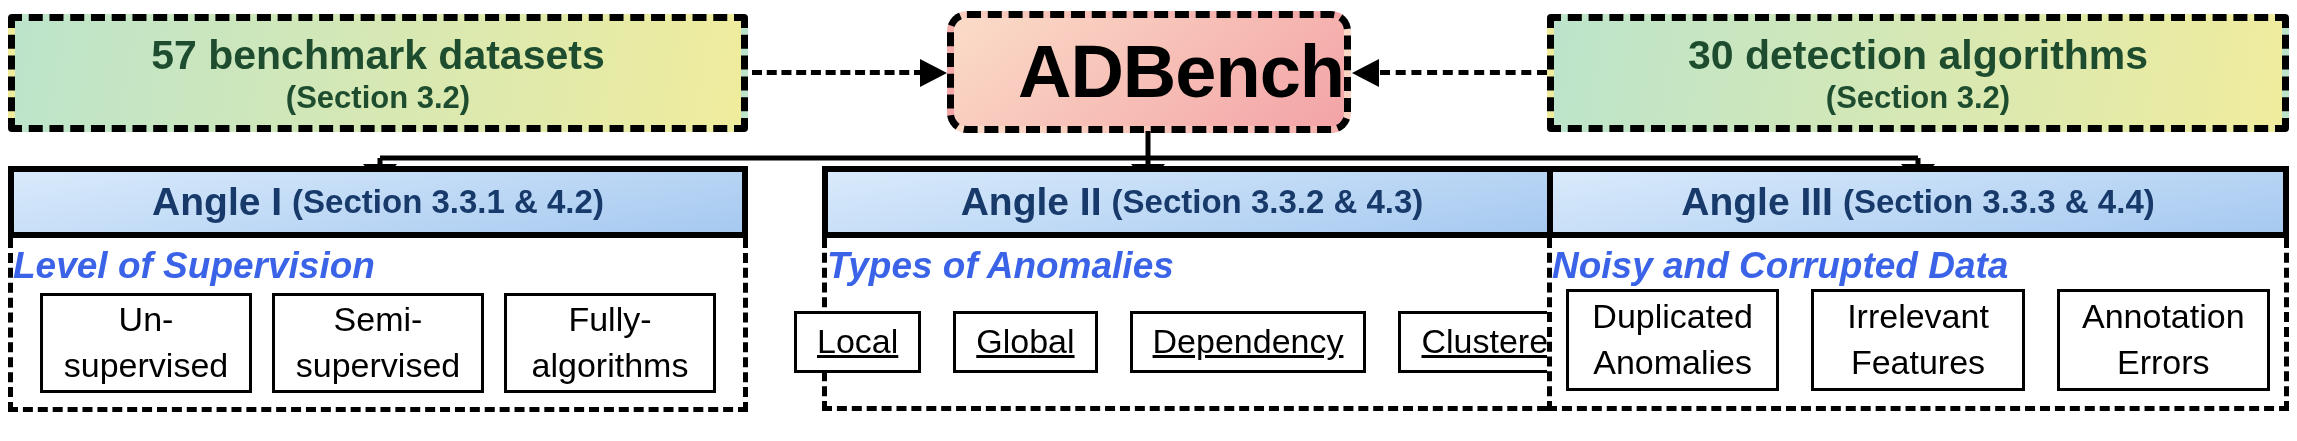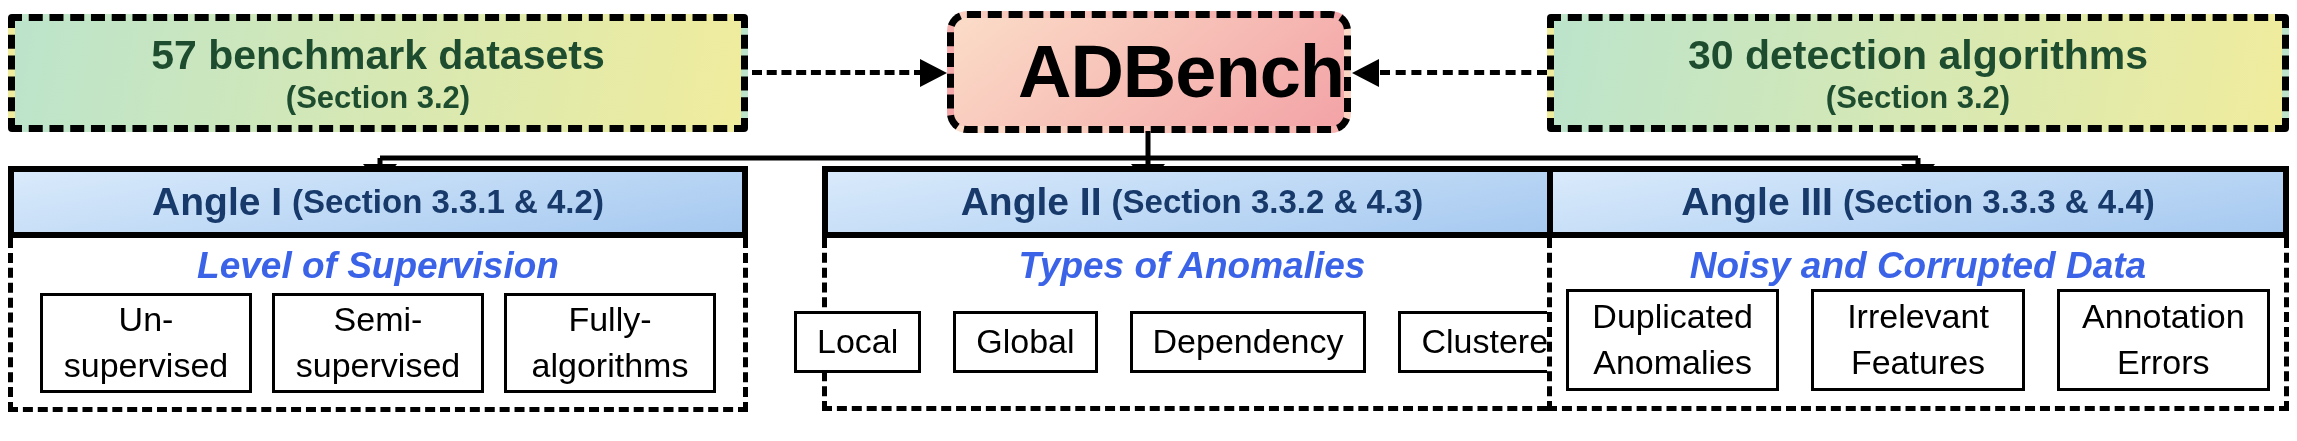--- a/index.html
+++ b/index.html
@@ -74,21 +74,21 @@
   }
   .panel-header .pname{
     font-size:39px;font-weight:700;color:var(--navy-text);
   }
   .panel-header .psec{
     font-size:33px;font-weight:700;color:var(--navy-text);margin-left:10px;
   }
   .panel-body{
     box-sizing:border-box;flex:1;
     border:5px dashed #000;border-top:none;
-    display:flex;flex-direction:column;align-items:center;
+    display:flex;flex-direction:column;
     background:#fff;
   }
   .panel-subtitle{
     margin-top:8px;
     font-size:37px;font-weight:700;font-style:italic;
     color:var(--royal-blue-text);
     line-height:1.1;
   }
   .items{
     flex:1;display:flex;justify-content:center;align-items:center;
@@ -161,21 +161,21 @@
     </div>
   </section>
 
   <section class="panel" style="left:782px;width:740px;margin-left:40px;">
     <header class="panel-header">
       <span class="pname">Angle II</span>
       <span class="psec">(Section 3.3.2 &amp; 4.3)</span>
     </header>
     <div class="panel-body">
       <div class="panel-subtitle">Types of Anomalies</div>
-      <div class="items" style="gap:32px;">
+      <div class="items" style="gap:32px;text-decoration:underline;">
         <div class="ibox short">Local</div>
         <div class="ibox short">Global</div>
         <div class="ibox short">Dependency</div>
         <div class="ibox short">Clustered</div>
       </div>
     </div>
   </section>
 
   <section class="panel" style="left:1547px;width:742px;">
     <header class="panel-header">

